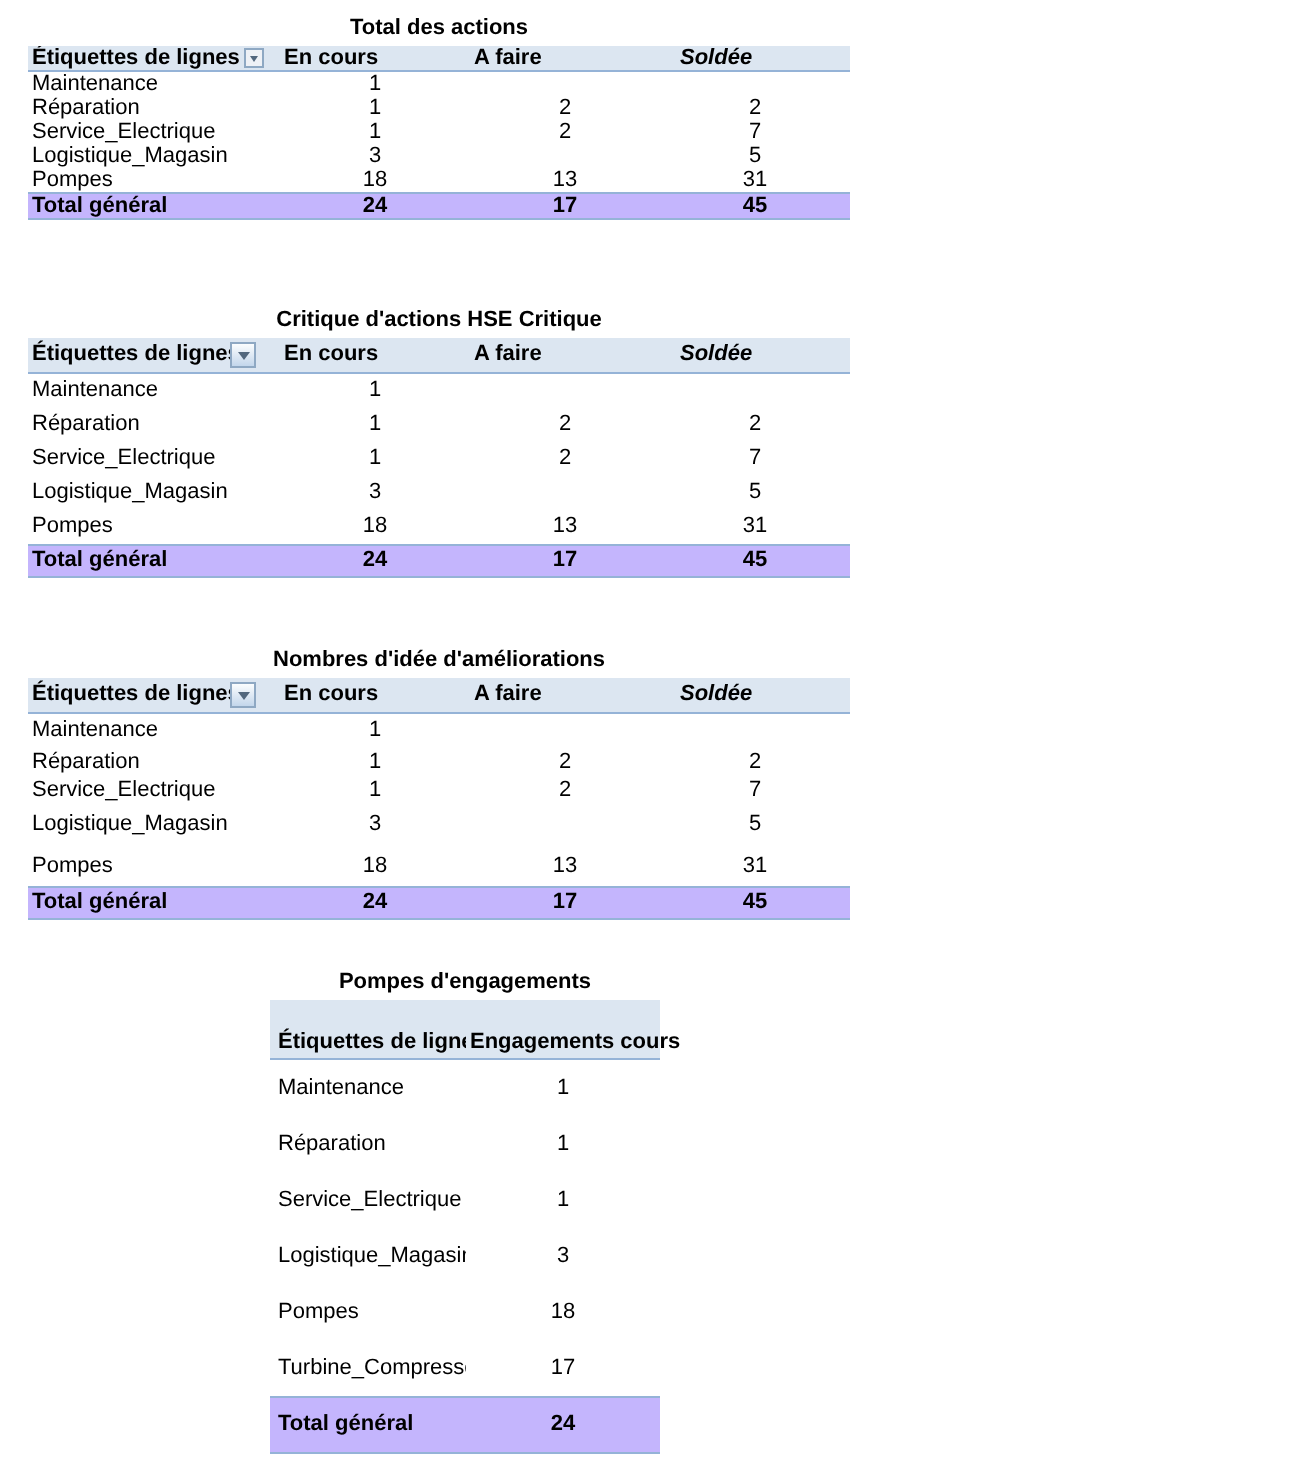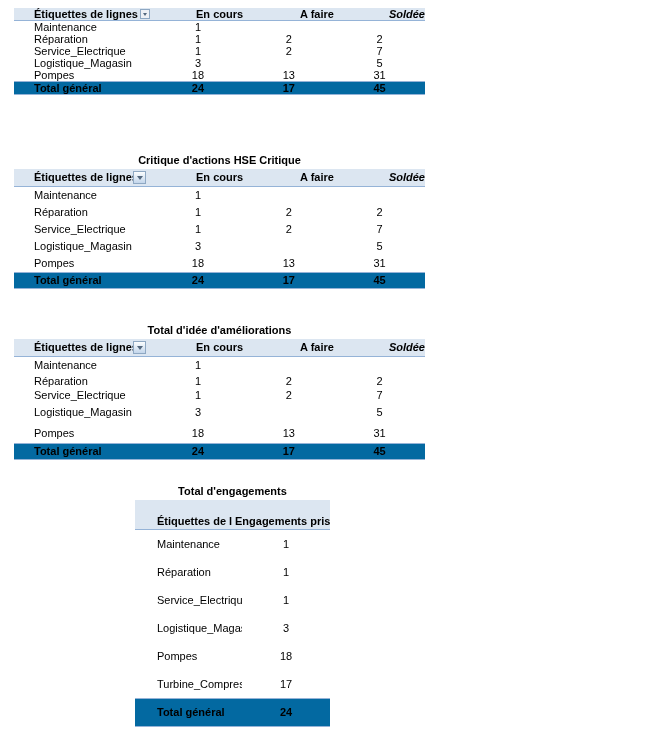--- a/index.html
+++ b/index.html
@@ -4,26 +4,26 @@
 <style>
   html,body{margin:0;padding:0;}
   body{
     width:650px;height:733px;position:relative;background:#ffffff;
     font-family:"Liberation Sans",sans-serif;font-size:11px;color:#000;
     overflow:hidden;
   }
   .tbl{position:absolute;}
   .title{font-weight:bold;text-align:center;height:15px;line-height:13px;white-space:nowrap;}
   .r{display:flex;}
-  .cL{width:126px;padding-left:2px;box-sizing:border-box;overflow:hidden;white-space:nowrap;position:relative;margin-left:18px;}
+  .cL{width:126px;padding-left:2px;box-sizing:border-box;overflow:hidden;white-space:nowrap;position:relative;}
   .cN{width:95px;text-align:center;white-space:nowrap;}
-  .hN{text-align:right;padding-left:2px;box-sizing:border-box;}
+  .hN{text-align:left;padding-left:2px;box-sizing:border-box;}
   .padL{padding-left:10px;font-style:italic;}
   .hdr{background:#DCE6F1;border-bottom:1px solid #95B3D7;font-weight:bold;}
-  .tot{background:#0369a1;border-top:1px solid #95B3D7;border-bottom:1px solid #95B3D7;font-weight:bold;}
+  .tot{background:#c4b5fd;border-top:1px solid #95B3D7;border-bottom:1px solid #95B3D7;font-weight:bold;}
 
   .t1{top:8px;left:14px;width:411px;}
   .t1 .r{height:12px;line-height:12px;}
   .t2{top:154px;left:14px;width:411px;}
   .t2 .r{height:17px;line-height:17px;}
   .t3{top:324px;left:14px;width:411px;}
   .t3 .r{height:17px;line-height:17px;}
   .t3 .rh15{height:15px;line-height:15px;}
   .t3 .rh13{height:13px;line-height:13px;}
   .t3 .rh21{height:21px;line-height:21px;}
@@ -43,20 +43,21 @@
   .dd2{left:101px;top:2px;width:13px;height:13px;background:linear-gradient(#FBFDFE,#C3D6EB);}
   .tri{width:0;height:0;border-left:3px solid transparent;border-right:3px solid transparent;border-top:4px solid #53687E;}
   .dd1 .tri{border-left-width:2px;border-right-width:2px;border-top-width:3px;}
 </style>
 </head>
 <body>
 
 <div>
 
   <div class="tbl t1">
+    <div class="title">Total des actions</div>
     <div class="r hdr">
       <div class="cL">
         <span>Étiquettes de lignes</span>
         <span class="dd dd1">
           <span class="tri"></span>
         </span>
       </div>
       <div class="cN hN">En cours</div>
       <div class="cN hN">A faire</div>
       <div class="cN hN padL">Soldée</div>
@@ -144,21 +145,21 @@
     </div>
     <div class="r tot">
       <div class="cL">Total général</div>
       <div class="cN">24</div>
       <div class="cN">17</div>
       <div class="cN">45</div>
     </div>
   </div>
 
   <div class="tbl t3">
-    <div class="title">Total d'idée d'améliorations</div>
+    <div class="title">Nombres d'idée d'améliorations</div>
     <div class="r hdr">
       <div class="cL">
         <span>Étiquettes de lignes</span>
         <span class="dd dd2">
           <span class="tri"></span>
         </span>
       </div>
       <div class="cN hN">En cours</div>
       <div class="cN hN">A faire</div>
       <div class="cN hN padL">Soldée</div>
@@ -195,24 +196,24 @@
     </div>
     <div class="r tot">
       <div class="cL">Total général</div>
       <div class="cN">24</div>
       <div class="cN">17</div>
       <div class="cN">45</div>
     </div>
   </div>
 
   <div class="tbl t4">
-    <div class="title">Total d'engagements</div>
+    <div class="title">Pompes d'engagements</div>
     <div class="r hdr">
       <div class="cL">Étiquettes de lignes</div>
-      <div class="cN hN">Engagements pris</div>
+      <div class="cN hN">Engagements cours</div>
     </div>
     <div class="r">
       <div class="cL">Maintenance</div>
       <div class="cN">1</div>
     </div>
     <div class="r">
       <div class="cL">Réparation</div>
       <div class="cN">1</div>
     </div>
     <div class="r">

